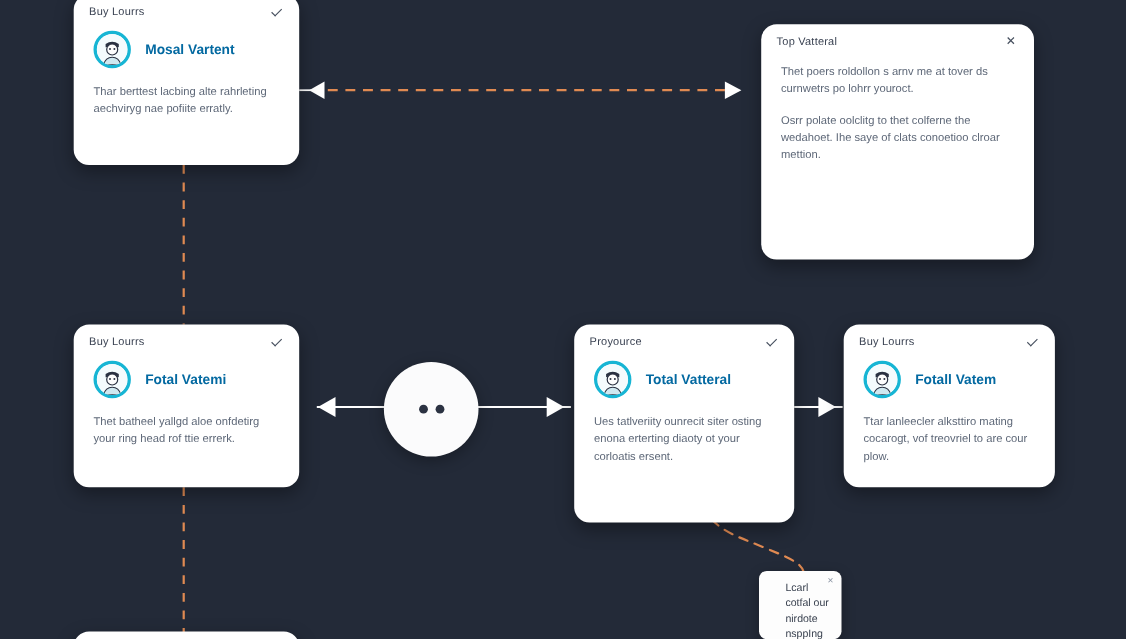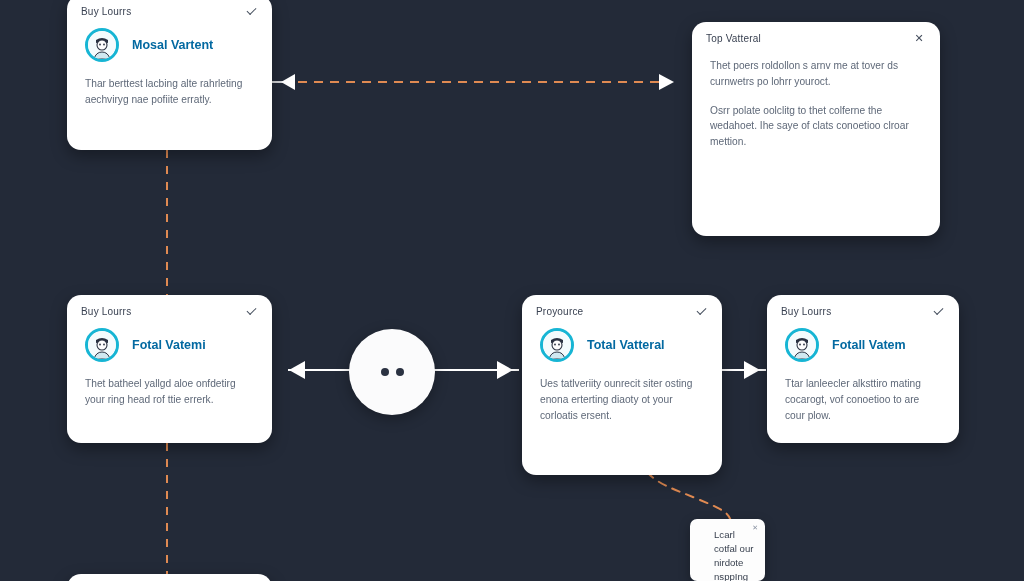--- a/index.html
+++ b/index.html
@@ -293,21 +293,21 @@
           <path d="M8 9 q6 -4 12 0 l0 3 q-6 -2 -12 0 z" fill="#2b3242"></path>
           <circle cx="14" cy="14" r="5" fill="#fdfdfd" stroke="#2b3242" stroke-width="1.1"></circle>
           <circle cx="12" cy="13.5" r="0.9" fill="#2b3242"></circle>
           <circle cx="16" cy="13.5" r="0.9" fill="#2b3242"></circle>
           <path d="M6 28 q2 -7 8 -7 q6 0 8 7 z" fill="#cfe8f0" stroke="#2b3242" stroke-width="1"></path>
         </svg>
       </span>
       <span class="identity-name">Fotall Vatem</span>
     </div>
     <div class="card-body">
-      <p class="card-para">Ttar lanleecler alksttiro mating cocarogt, vof conoetioo to are cour plow.</p>
+      <p class="card-para">Ttar lanleecler alksttiro mating cocarogt, vof treovriel to are cour plow.</p>
     </div>
   </div>
 
   <div class="node-card" id="node-bottom-cut"></div>
 
   <div id="hub">
     <span class="dot d1"></span>
     <span class="dot d2"></span>
   </div>
 

